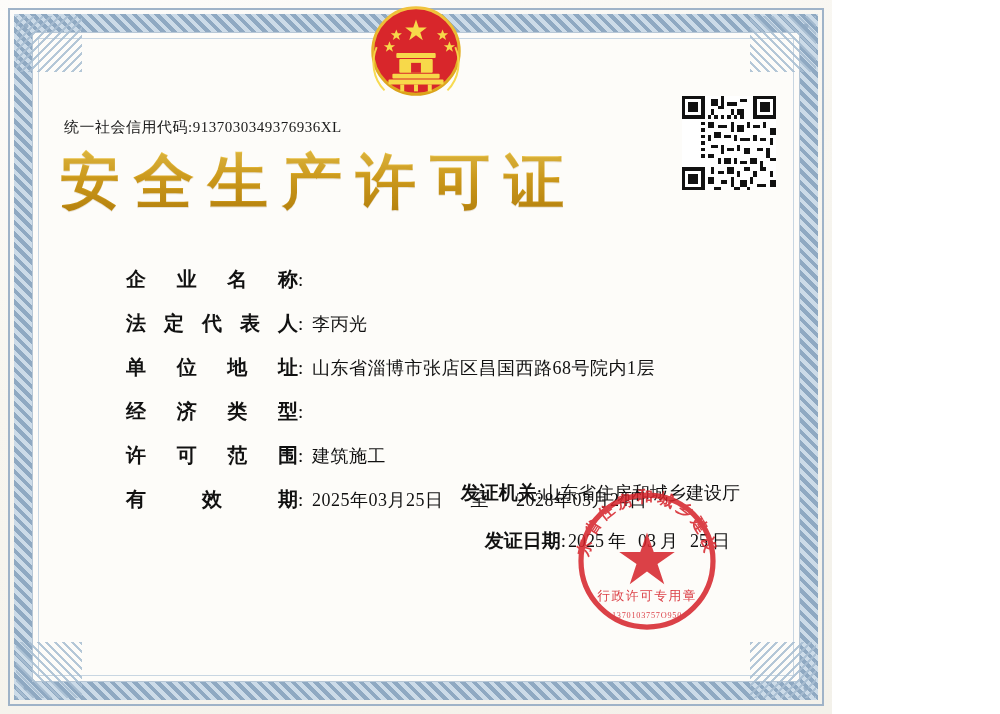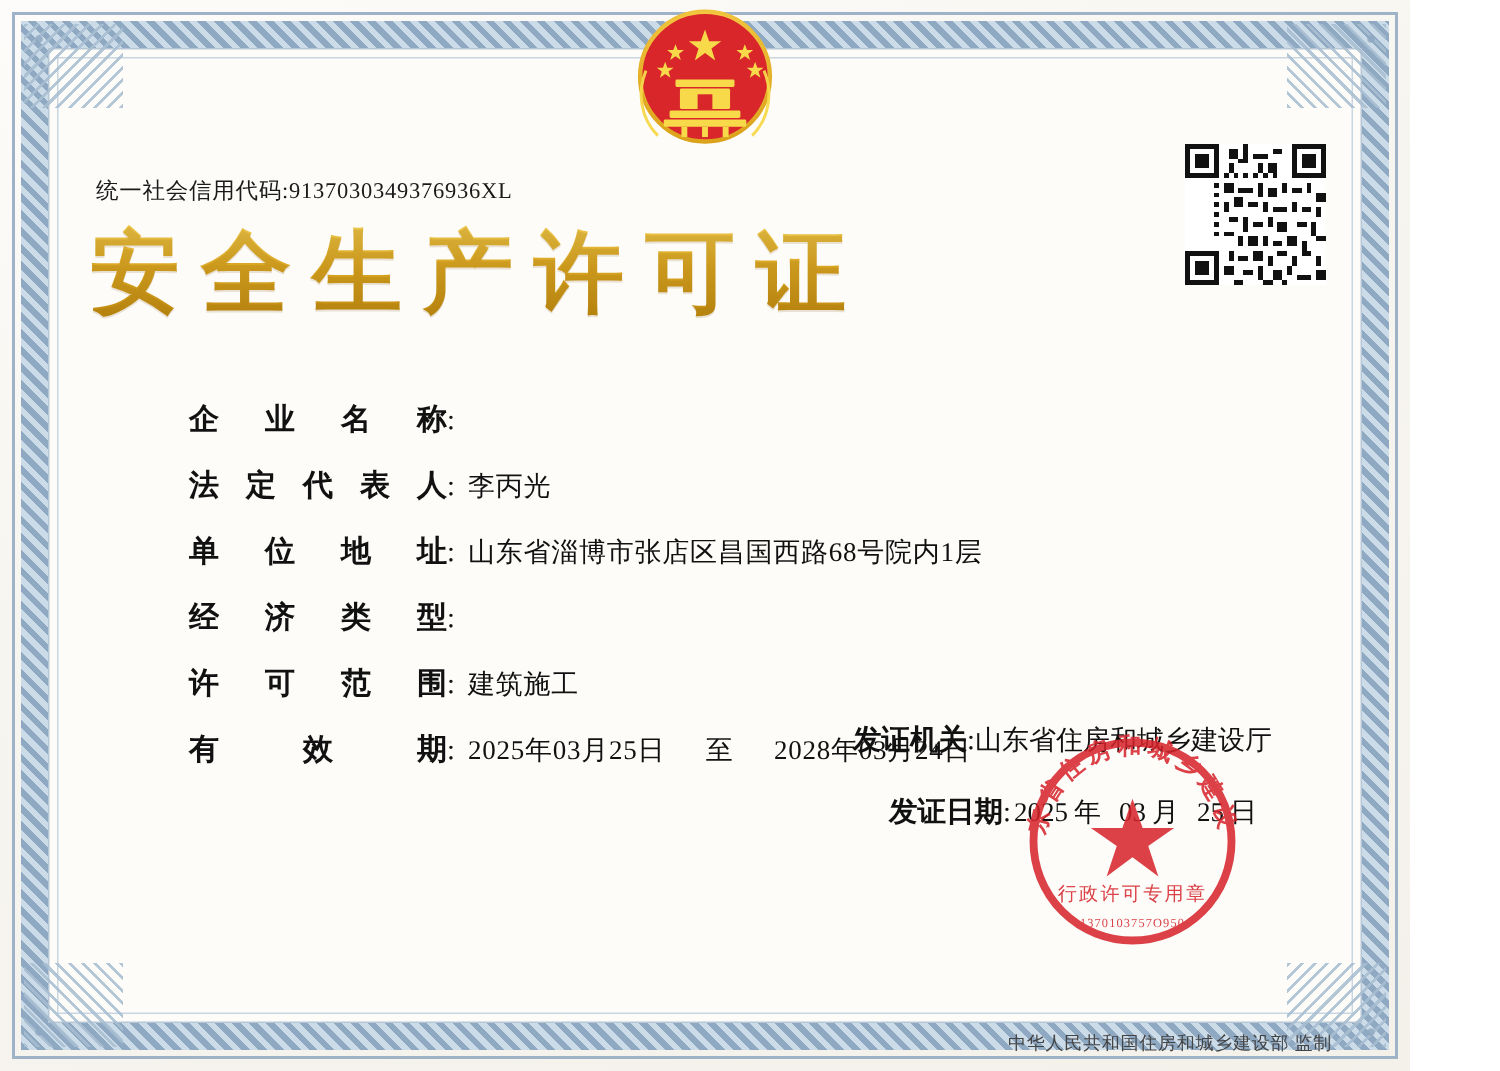--- a/index.html
+++ b/index.html
@@ -5,21 +5,21 @@
   html, body {
     margin: 0;
     padding: 0;
     background: #ffffff;
   }
   body {
     font-family: "Liberation Serif", "DejaVu Serif", serif;
   }
   .certificate {
     position: relative;
-    width: 940px;
+    width: 832px;
     height: 714px;
     overflow: hidden;
     background: linear-gradient(160deg, #fdfcfa 0%, #f7f5ef 40%, #f3f1ea 100%);
   }
 
   
   .border-outer {
     position: absolute;
     left: 8px; top: 8px; right: 8px; bottom: 8px;
     border: 2px solid #9fb3c8;
@@ -448,15 +448,14 @@
     <g fill="#d6232a">
       <polygon points="100,62 109,88 137,88 114,104 123,131 100,114 77,131 86,104 63,88 91,88"></polygon>
     </g>
     <text font-size="21" font-weight="bold" fill="#d6232a" letter-spacing="5" font-family="'Liberation Serif', serif">
       <textPath href="#sealArcTop" startOffset="50%" text-anchor="middle">山东省住房和城乡建设厅</textPath>
     </text>
     <text x="100" y="152" text-anchor="middle" font-size="17" fill="#d6232a" font-family="'Liberation Serif', serif" letter-spacing="2">行政许可专用章</text>
     <text x="100" y="176" text-anchor="middle" font-size="11" fill="#d6232a" font-family="'Liberation Serif', serif" letter-spacing="1">1370103757O950</text>
   </svg>
 
-  <div class="footer-note">中华人民共和国住房和城乡建设部  监制</div>
 
 </div>
 
 </body></html>

